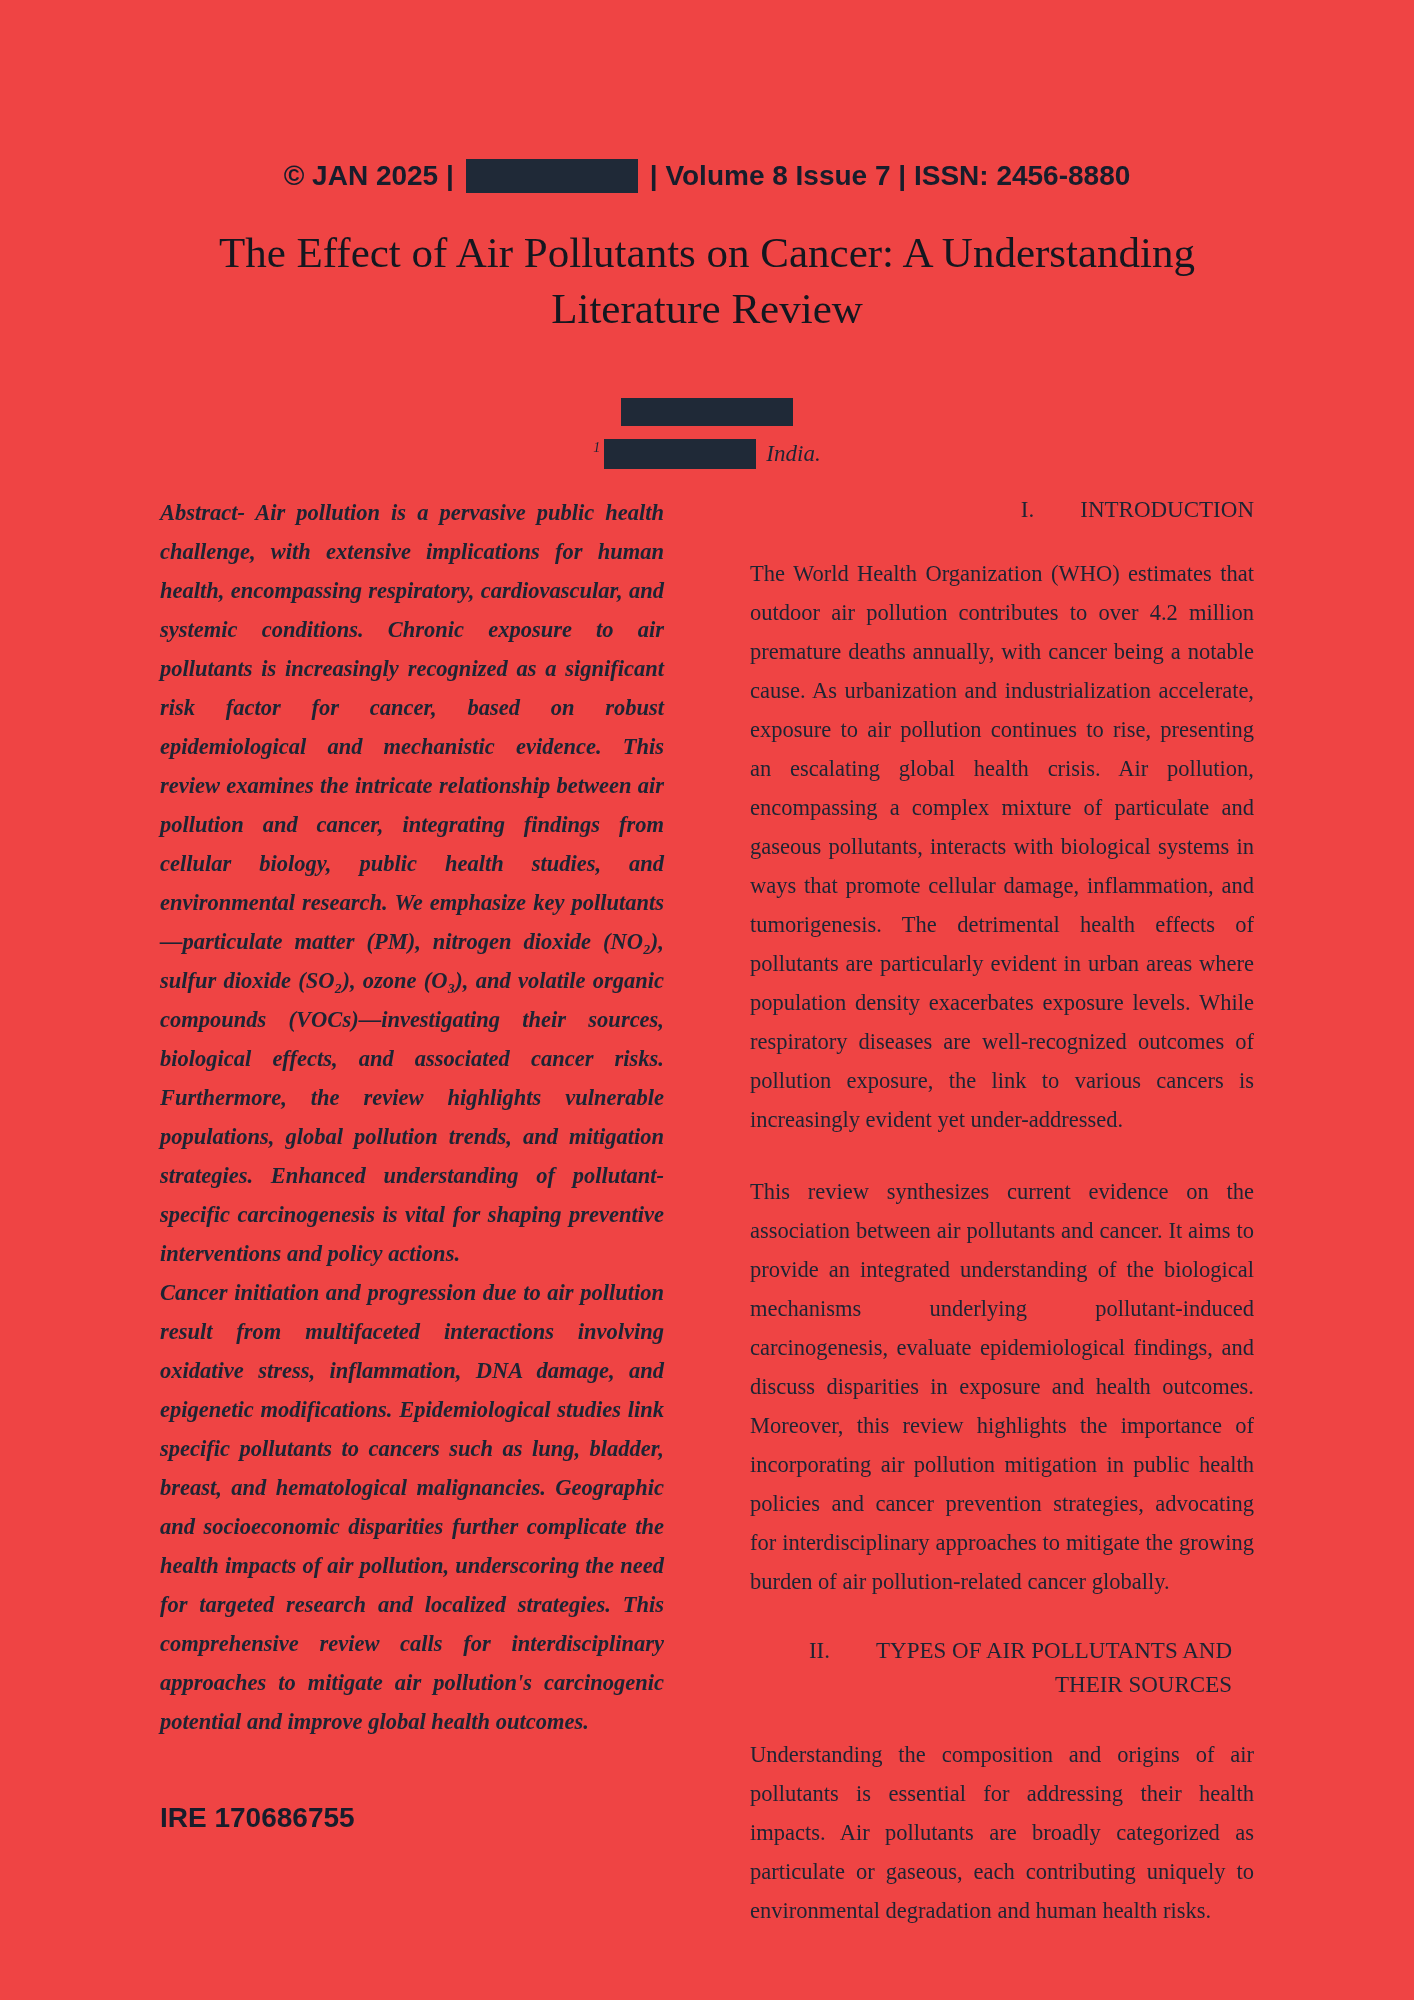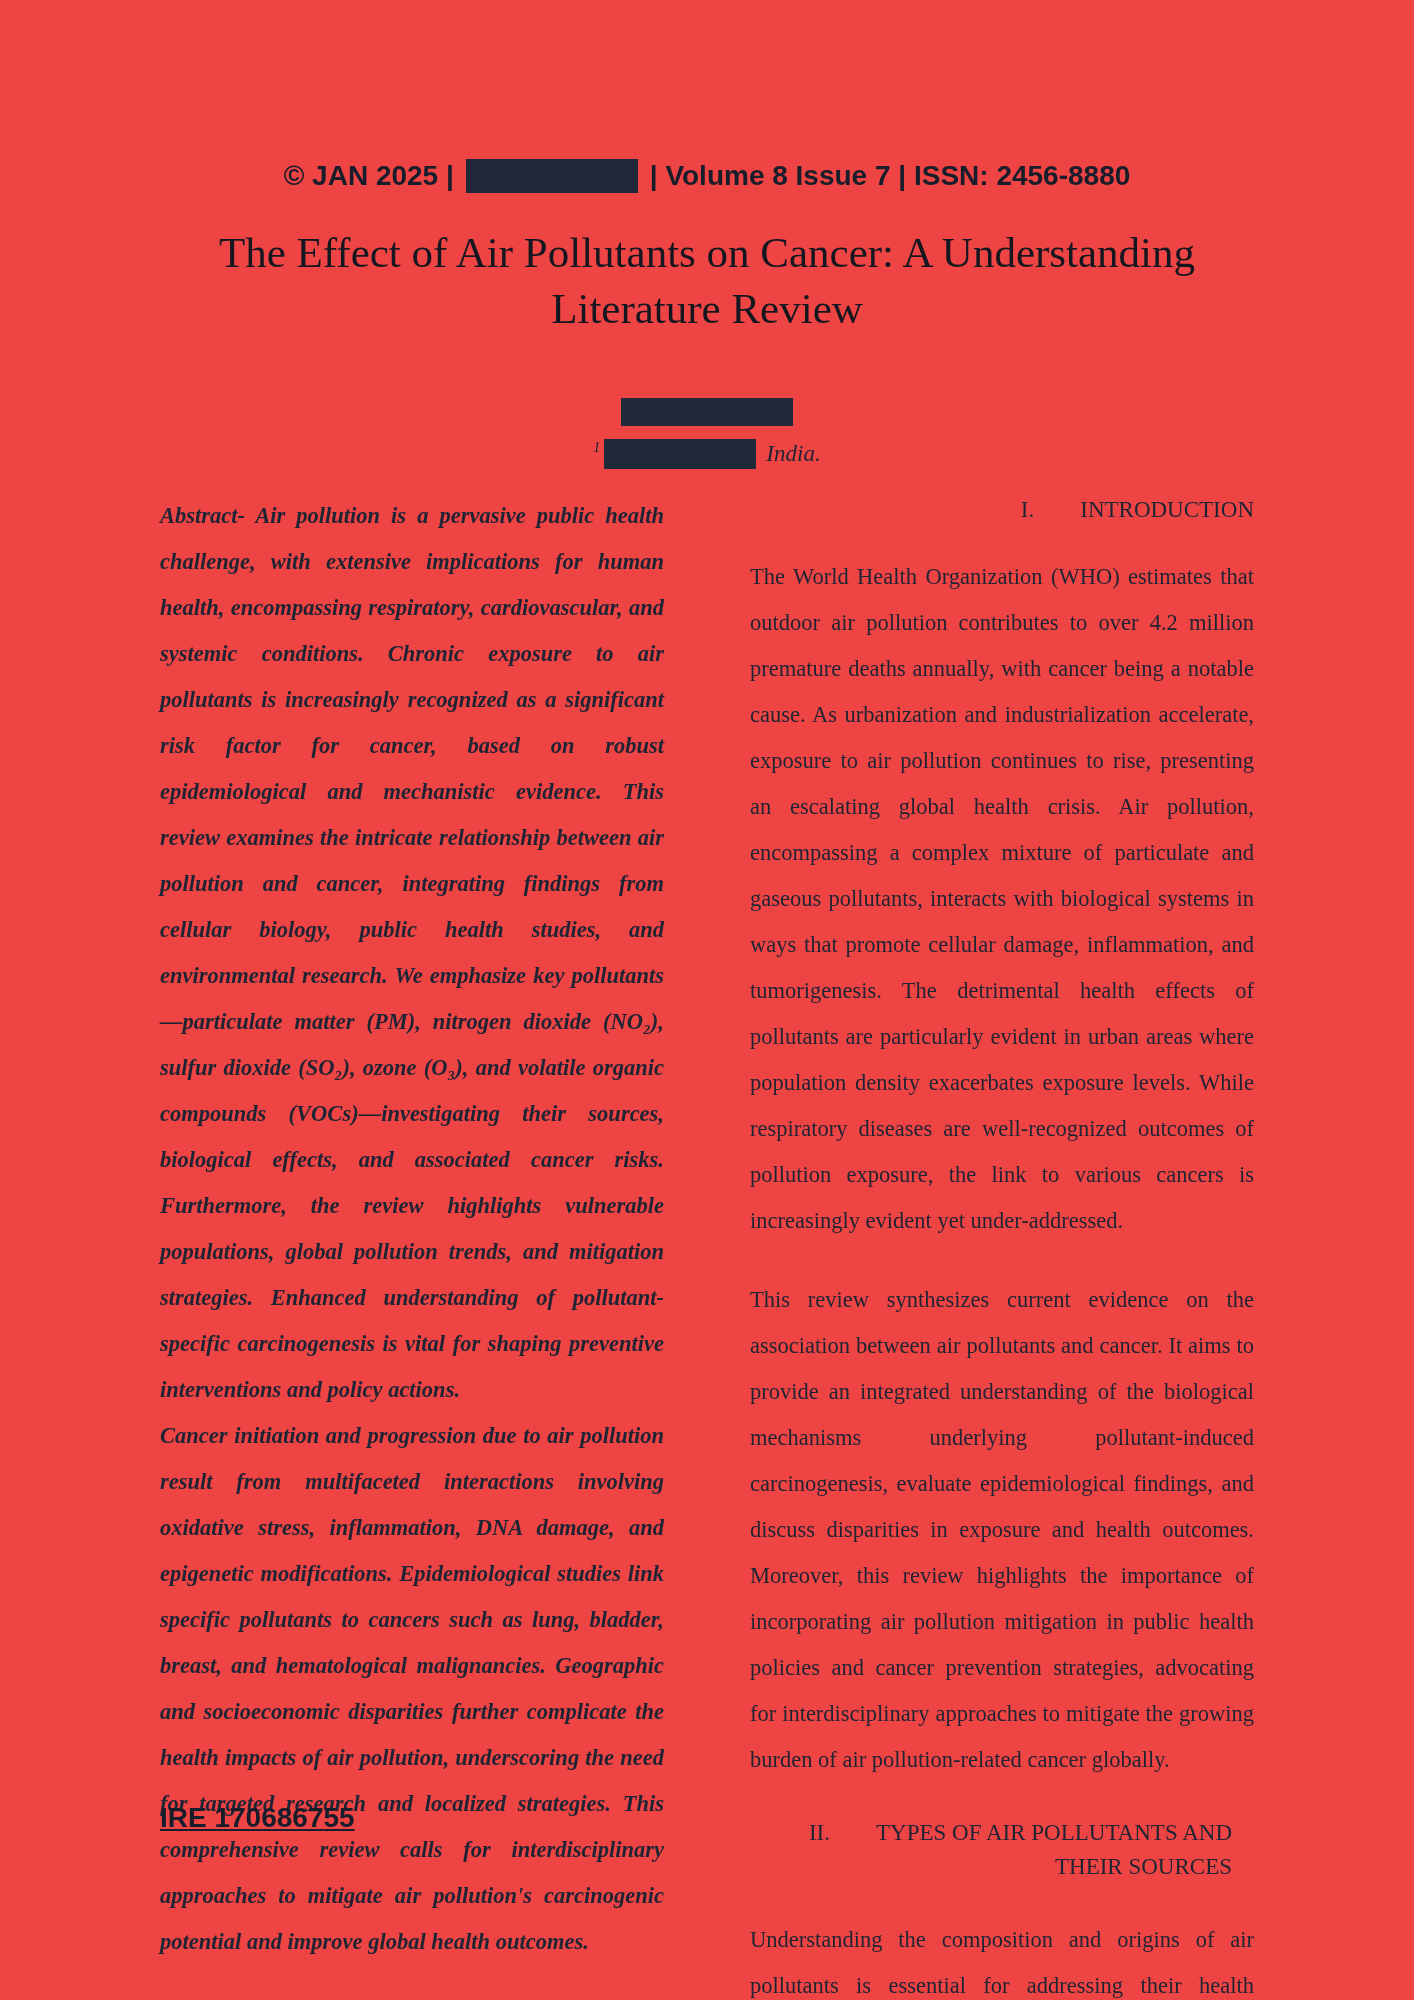--- a/index.html
+++ b/index.html
@@ -44,21 +44,21 @@
   
   .columns{
     margin:22px 160px 0;
     display:flex;
     gap:86px;
   }
   .col{flex:1;min-width:0;}
   .col p{
     margin:0;
     font-size:22.5px;
-    line-height:46px;
+    line-height:39px;
     text-align:justify;
   }
   .left p{font-style:italic;font-weight:bold;}
   .indexed{margin-top:33px !important;}
   .gap-top{margin-top:33px !important;}
   .section-heading{
     text-align:right;
     font-size:23px;
     color:#1e2433;
     line-height:33.6px;
@@ -69,21 +69,20 @@
   
   .footer{
     position:absolute;
     top:1802px;left:160px;right:160px;
     display:flex;
     align-items:baseline;
     font-family:"Liberation Sans", sans-serif;
     font-weight:bold;
     font-size:28px;
     color:#181d2b;
-    text-decoration:underline;
   }
   .footer .f-center{flex:1;text-align:center;}
 </style>
 </head>
 <body>
 
 <div class="page">
 
   <div class="header">
     <span>© JAN 2025 |</span><span class="redact redact-header"></span><span>| Volume 8 Issue 7 | ISSN: 2456-8880</span>

